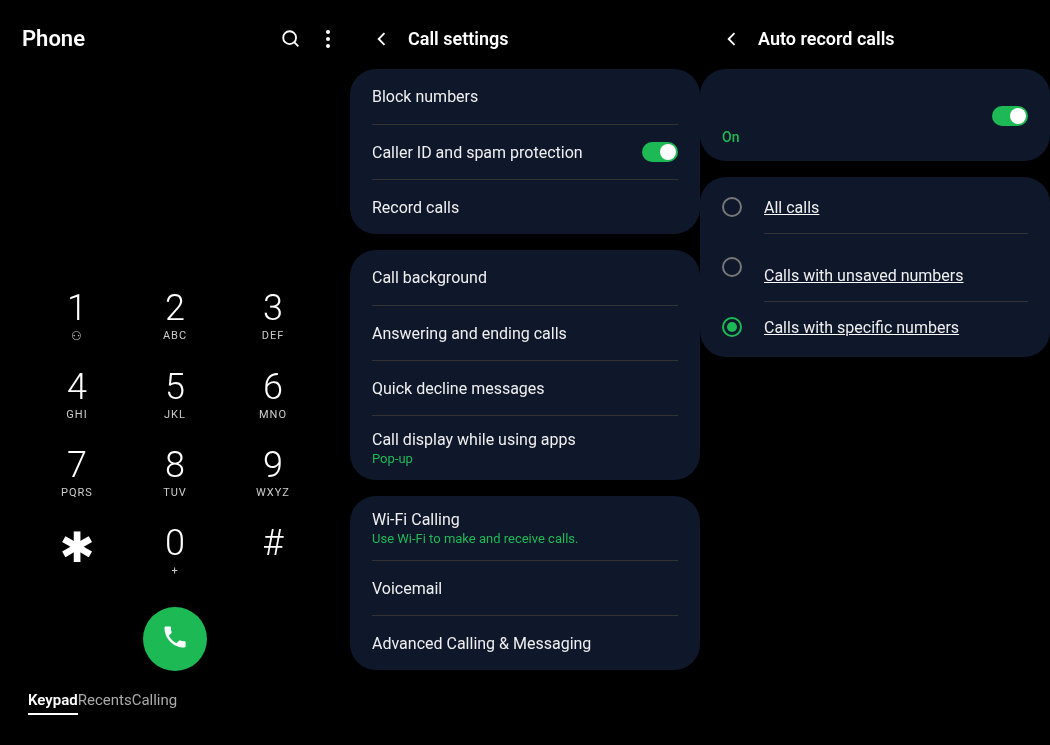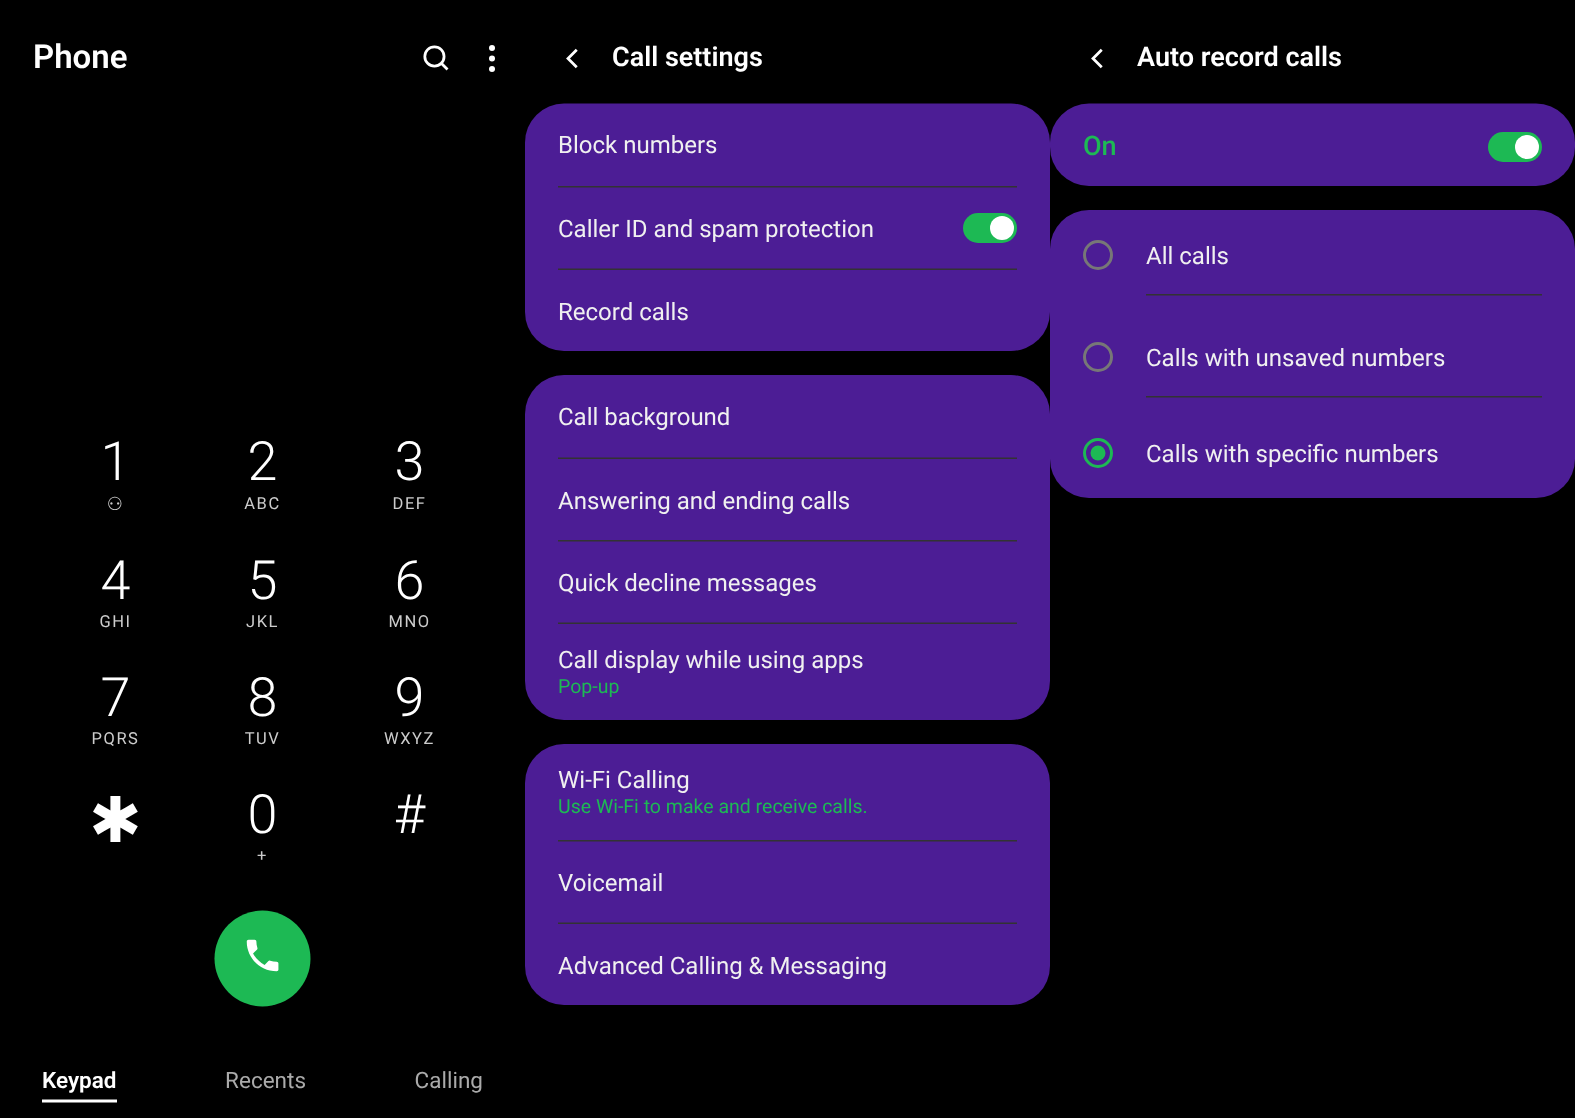--- a/index.html
+++ b/index.html
@@ -49,38 +49,38 @@
     transform:translateX(-50%);
     top: 607px;
     width:64px; height:64px;
     border-radius:50%;
     background:#1db954;
     display:flex; align-items:center; justify-content:center;
     cursor:pointer;
   }
   .bottom-tabs {
     position:absolute;
-    bottom:10px;
+    bottom:30px;
     left:0; right:0;
     display:flex;
-    justify-content:space-between;
+    justify-content:flex-start;
     padding: 0 28px;
   }
   .tab { font-size:15px; color:#aaa; padding-bottom:4px; cursor:pointer; }
   .tab.active { color:#fff; font-weight:600; border-bottom:2px solid #fff; }
   
   .sub-header {
     display:flex;
     align-items:center;
     gap:16px;
     padding: 28px 20px 20px 22px;
   }
   .sub-title { font-size:18px; font-weight:600; }
   .card {
-    background:#4c1d95;
+    background:#0f172a;
     border-radius:26px;
     margin: 0 0 16px 0;
     padding: 0 22px;
   }
   .row {
     display:flex;
     align-items:center;
     justify-content:space-between;
     min-height:55px;
     padding: 14px 0;
@@ -94,34 +94,35 @@
   .toggle {
     width:36px; height:20px; border-radius:10px; background:#1db954;
     position:relative;
   }
   .toggle .knob {
     position:absolute; right:2px; top:2px;
     width:16px; height:16px; border-radius:50%; background:#fff;
   }
   
   .radio-row {
-    display:flex; align-items:flex-end; gap:22px;
+    display:flex; align-items:center; gap:22px;
     padding: 16px 0;
     cursor:pointer;
+    text-decoration:underline;
   }
   .radio-row + .radio-row .radio-label-wrap { border-top: 1px solid #333; }
   .radio-label-wrap { flex:1; padding-top:16px; margin-top:-16px; padding-bottom:0; }
   .radio-outer {
     width:20px; height:20px; border-radius:50%; border:2px solid #777;
     display:flex; align-items:center; justify-content:center;
     flex-shrink:0;
   }
   .radio-outer.sel { border-color:#1db954; }
   .radio-inner { width:10px; height:10px; border-radius:50%; background:#1db954; }
-  .p3-on-label { font-size:18px; color:#1db954; font-weight:500; }
+  .p3-on-label { font-size:14px; color:#1db954; font-weight:500;margin-top:42px; }
   .p3 .card { padding: 6px 22px 2px 22px; }
   .p3 .toggle-row { display:flex; align-items:center; justify-content:space-between; padding:12px 0 14px; }
 </style>
 </head>
 <body>
 
 <div class="panel">
   <div class="p1-header">
     <div class="p1-title">Phone</div>
     <div class="p1-icons">
@@ -307,17 +308,17 @@
       <div class="radio-label-wrap" style="border-top:none;"><span class="row-label">All calls</span></div>
     </div>
     <div class="radio-row">
       <div class="radio-outer"></div>
       <div class="radio-label-wrap" style="border-top:1px solid #333;padding-top:32px;"><span class="row-label">Calls with unsaved numbers</span></div>
     </div>
     <div class="radio-row">
       <div class="radio-outer sel">
           <div class="radio-inner"></div>
         </div>
-      <div class="radio-label-wrap" style="border-top:1px solid #333;padding-top:28px;"><span class="row-label">Calls with specific numbers</span></div>
+      <div class="radio-label-wrap" style="border-top:1px solid #333;padding-top:16px;"><span class="row-label">Calls with specific numbers</span></div>
     </div>
   </div>
 
 </div>
 
 </body></html>

